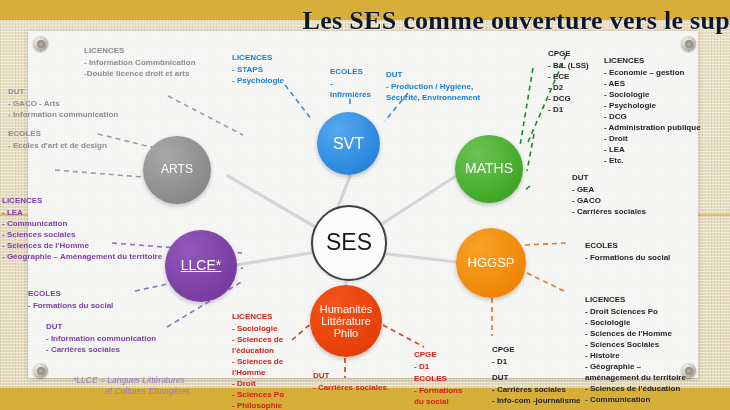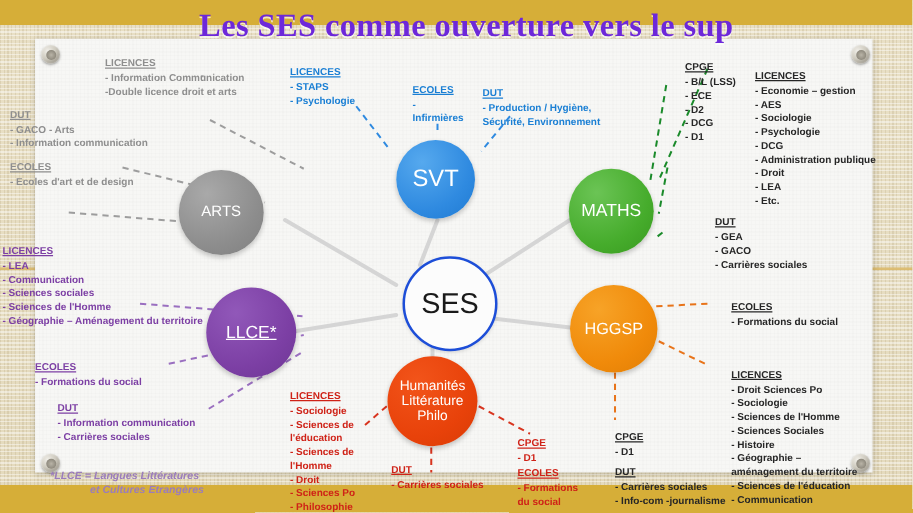--- a/index.html
+++ b/index.html
@@ -52,70 +52,70 @@
     background:radial-gradient(circle at 50% 50%, #b9b4a7 0%, #8e897d 70%);
   }
   #screw-tl{left:33px;top:36px;}
   #screw-tr{left:681px;top:36px;}
   #screw-bl{left:33px;top:363px;}
   #screw-br{left:681px;top:363px;}
 
   
   #page-title{
     position:absolute;left:16px;right:0;top:6px;
-    text-align:center;
+    text-align:right;
     font-family:"Liberation Serif", serif;
-    font-size:26px;font-weight:bold;color:#6d28d9;
+    font-size:26px;font-weight:bold;color:#0f172a;
     letter-spacing:.3px;
     text-shadow:0 1px 0 rgba(255,255,255,.7);
     z-index:6;
   }
 
   
   #connectors{position:absolute;left:0;top:0;width:730px;height:410px;z-index:2;}
 
   
   .bubble{
     position:absolute;border-radius:50%;
     display:flex;align-items:center;justify-content:center;
     color:#fff;text-align:center;line-height:1.12;
     z-index:4;
     box-shadow:0 2px 4px rgba(0,0,0,.22);
   }
   #bubble-ses{
-    left:322px;top:205px;width:72px;height:72px;
-    background:#fcfcfc;color:#1a1a1a;border:2px solid #1d4ed8;
+    left:311px;top:205px;width:72px;height:72px;
+    background:#fcfcfc;color:#1a1a1a;border:2px solid #404040;
     font-size:23px;box-shadow:0 1px 3px rgba(0,0,0,.12);
   }
   #bubble-arts{left:143px;top:136px;width:68px;height:68px;
     background:radial-gradient(circle at 33% 28%, #a9a9a9, #8d8d8d 62%, #7f7f7f 100%);font-size:12px;}
   #bubble-svt{left:317px;top:112px;width:63px;height:63px;
-    background:radial-gradient(circle at 33% 28%, #56a9ee, #2f8ae0 62%, #1f7ad2 100%);font-size:19px;}
+    background:radial-gradient(circle at 33% 28%, #56a9ee, #2f8ae0 62%, #1f7ad2 100%);font-size:16px;}
   #bubble-maths{left:455px;top:135px;width:68px;height:68px;
     background:radial-gradient(circle at 33% 28%, #6bc455, #46ac2c 62%, #38991f 100%);font-size:14px;}
   #bubble-hggsp{left:456px;top:228px;width:70px;height:70px;
     background:radial-gradient(circle at 33% 28%, #f7a327, #f08a0a 62%, #e07e05 100%);font-size:13px;}
   #bubble-llce{left:165px;top:230px;width:72px;height:72px;
     background:radial-gradient(circle at 33% 28%, #9158b9, #7c3fa4 62%, #6d3694 100%);font-size:14px;text-decoration:underline;}
   #bubble-humanites{left:310px;top:285px;width:72px;height:72px;
     background:radial-gradient(circle at 33% 28%, #f2541a, #e8420a 62%, #d93b05 100%);font-size:11px;text-align:center;}
 
   
   .block{position:absolute;z-index:5;font-size:8px;line-height:1.38;font-weight:bold;}
-  .block .hd{text-decoration:underline;display:block;margin-bottom:1px;}
+  .block .hd{display:block;margin-bottom:1px;}
   .block .it{display:block;}
   .c-gray{color:#8e8e8e;}
   .c-blue{color:#1a7fd4;}
   .c-dark{color:#262626;}
   .c-purple{color:#7c3fa4;}
   .c-red{color:#cf2217;}
 
   .note{
     position:absolute;z-index:5;font-size:8.5px;line-height:1.35;
-    font-style:italic;font-weight:bold;color:#9a7cbb;
+    font-style:italic;font-weight:normal;color:#9a7cbb;margin-left:33px;
   }
 </style>
 </head>
 <body>
 
 <div id="bg-linen"></div>
 <div id="band-top"></div>
 <div id="band-bottom"></div>
 <div id="band-mid-line"></div>
 

